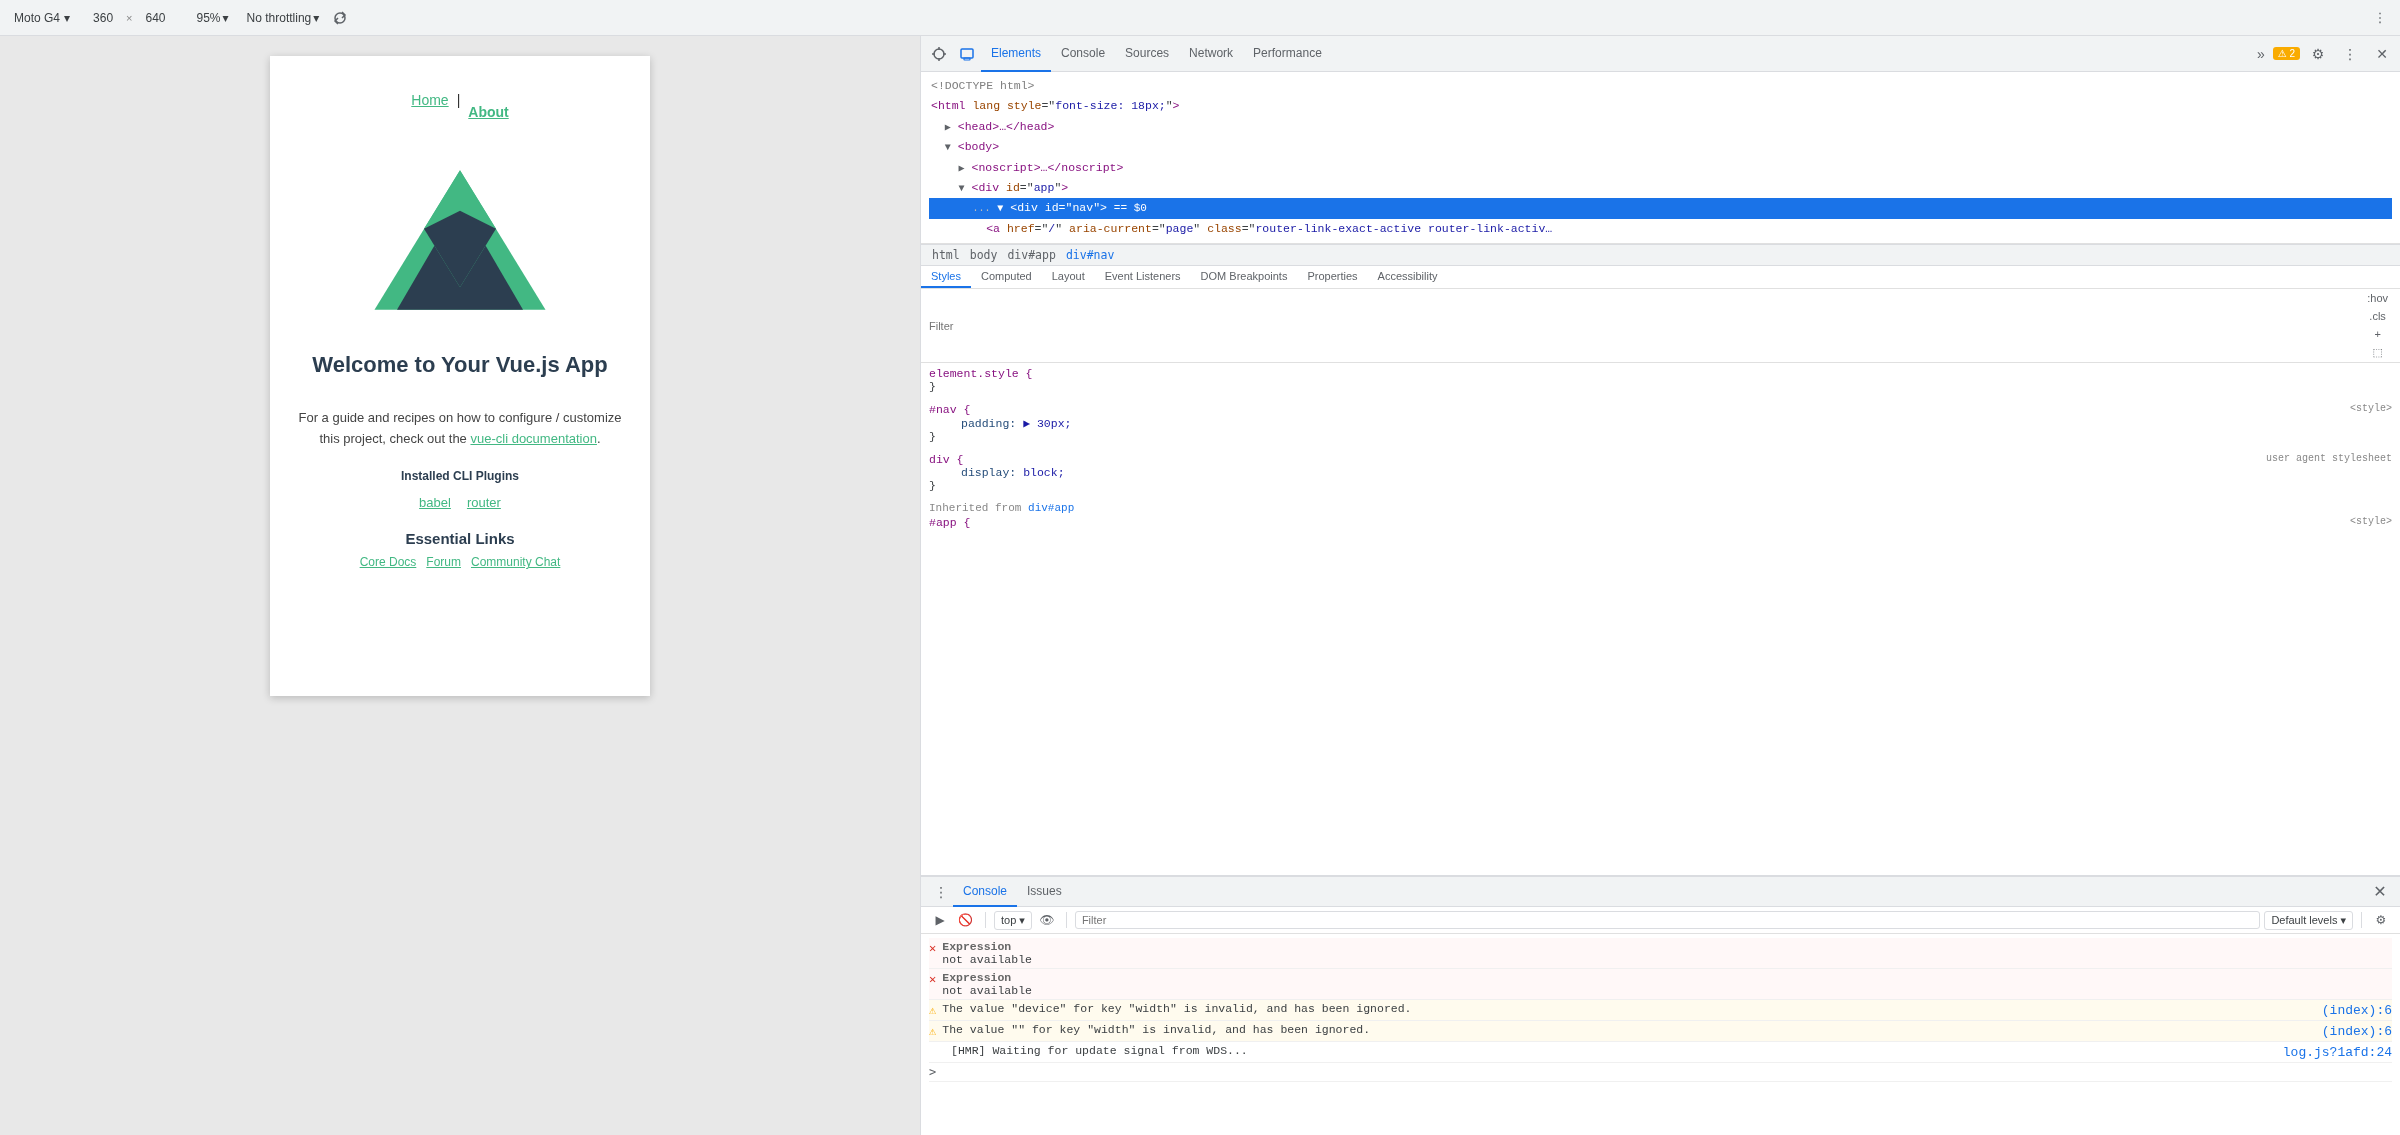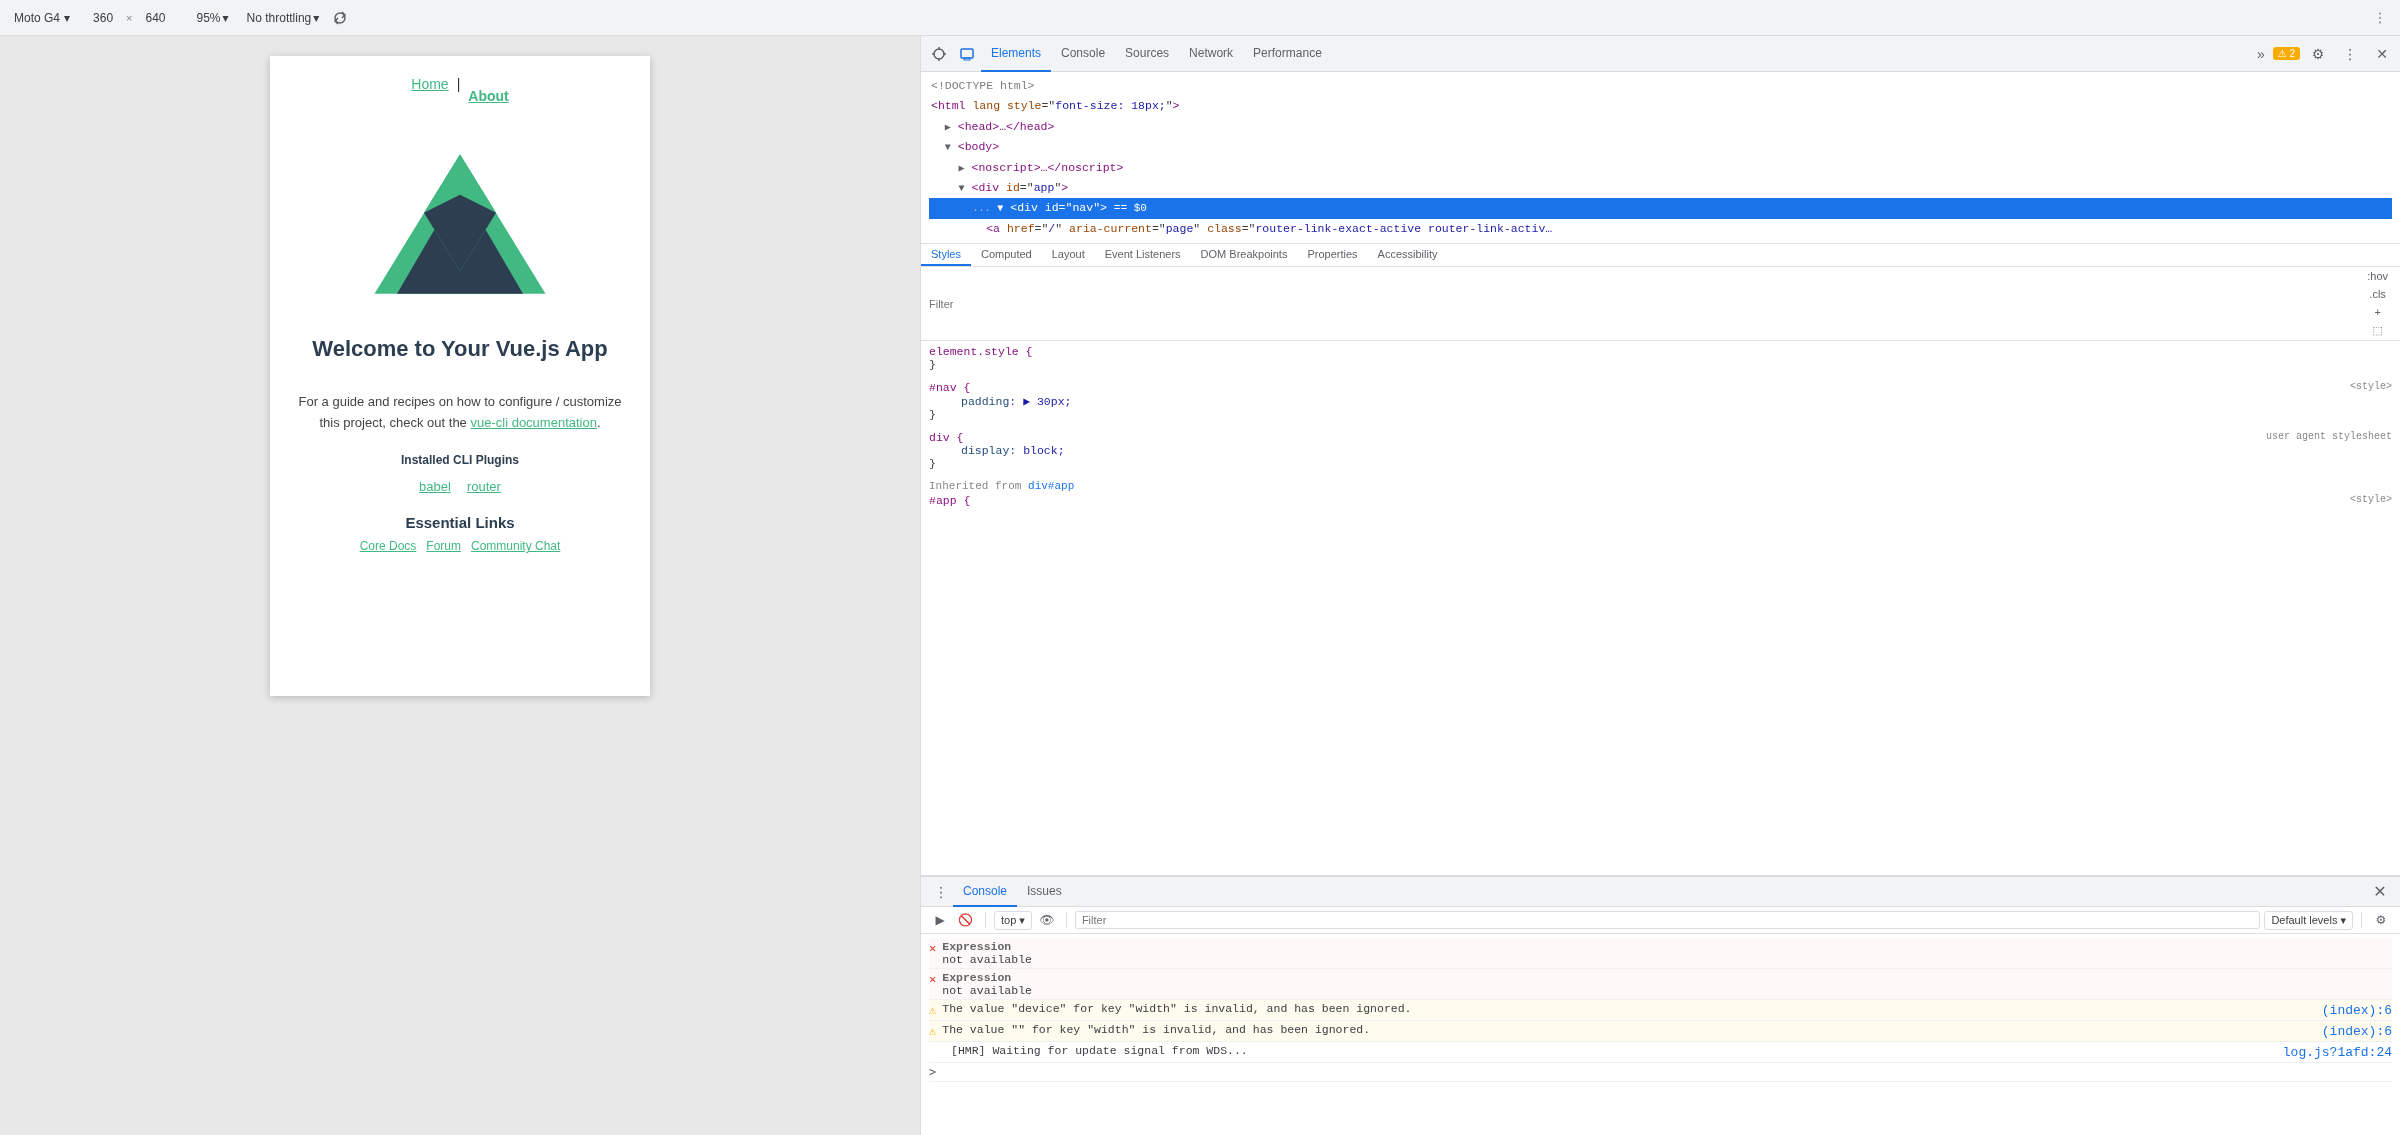--- a/index.html
+++ b/index.html
@@ -106,21 +106,21 @@
       overflow: auto;
       position: relative;
     }
 
     
     .mobile-frame {
       background: white;
       width: 380px;
       min-height: 640px;
       box-shadow: 0 2px 8px rgba(0,0,0,0.2);
-      padding: 20px 0;
+      padding: 36px 0;
       display: flex;
       flex-direction: column;
       align-items: center;
     }
 
     .nav-bar {
       display: flex;
       gap: 8px;
       margin-bottom: 20px;
       font-size: 14px;
@@ -671,20 +671,29 @@
             &nbsp;&nbsp;&nbsp;&nbsp;<span class="triangle">▼</span> <span class="tag">&lt;div</span> <span class="attr-name">id</span><span class="equals-sign">="</span><span class="attr-value">app</span><span class="equals-sign">"</span><span class="tag">&gt;</span>
           </div>
           <div class="dom-line selected">
             &nbsp;&nbsp;&nbsp;&nbsp;&nbsp;&nbsp;<span style="color:#bbb; font-size:10px;">...</span> <span class="triangle">▼</span> <span class="tag">&lt;div</span> <span class="attr-name"> id</span><span class="equals-sign">="</span><span class="attr-value">nav</span><span class="equals-sign">"</span><span class="tag">&gt;</span> <span class="dollar-selected">== $0</span>
           </div>
           <div class="dom-line">
             &nbsp;&nbsp;&nbsp;&nbsp;&nbsp;&nbsp;&nbsp;&nbsp;<span class="tag">&lt;a</span> <span class="attr-name">href</span><span class="equals-sign">="</span><span class="attr-value">/</span><span class="equals-sign">"</span> <span class="attr-name">aria-current</span><span class="equals-sign">="</span><span class="attr-value">page</span><span class="equals-sign">"</span> <span class="attr-name">class</span><span class="equals-sign">="</span><span class="attr-value">router-link-exact-active router-link-activ…</span>
           </div>
         </div>
 
+        <div class="breadcrumb-bar">
+          <span class="breadcrumb-item">html</span>
+          <span class="breadcrumb-sep"> </span>
+          <span class="breadcrumb-item">body</span>
+          <span class="breadcrumb-sep"> </span>
+          <span class="breadcrumb-item">div#app</span>
+          <span class="breadcrumb-sep"> </span>
+          <span class="breadcrumb-item active">div#nav</span>
+        </div>
 
         <div class="style-panel">
 
           <div class="style-tabs">
             <div class="style-tab active">Styles</div>
             <div class="style-tab">Computed</div>
             <div class="style-tab">Layout</div>
             <div class="style-tab">Event Listeners</div>
             <div class="style-tab">DOM Breakpoints</div>
             <div class="style-tab">Properties</div>

